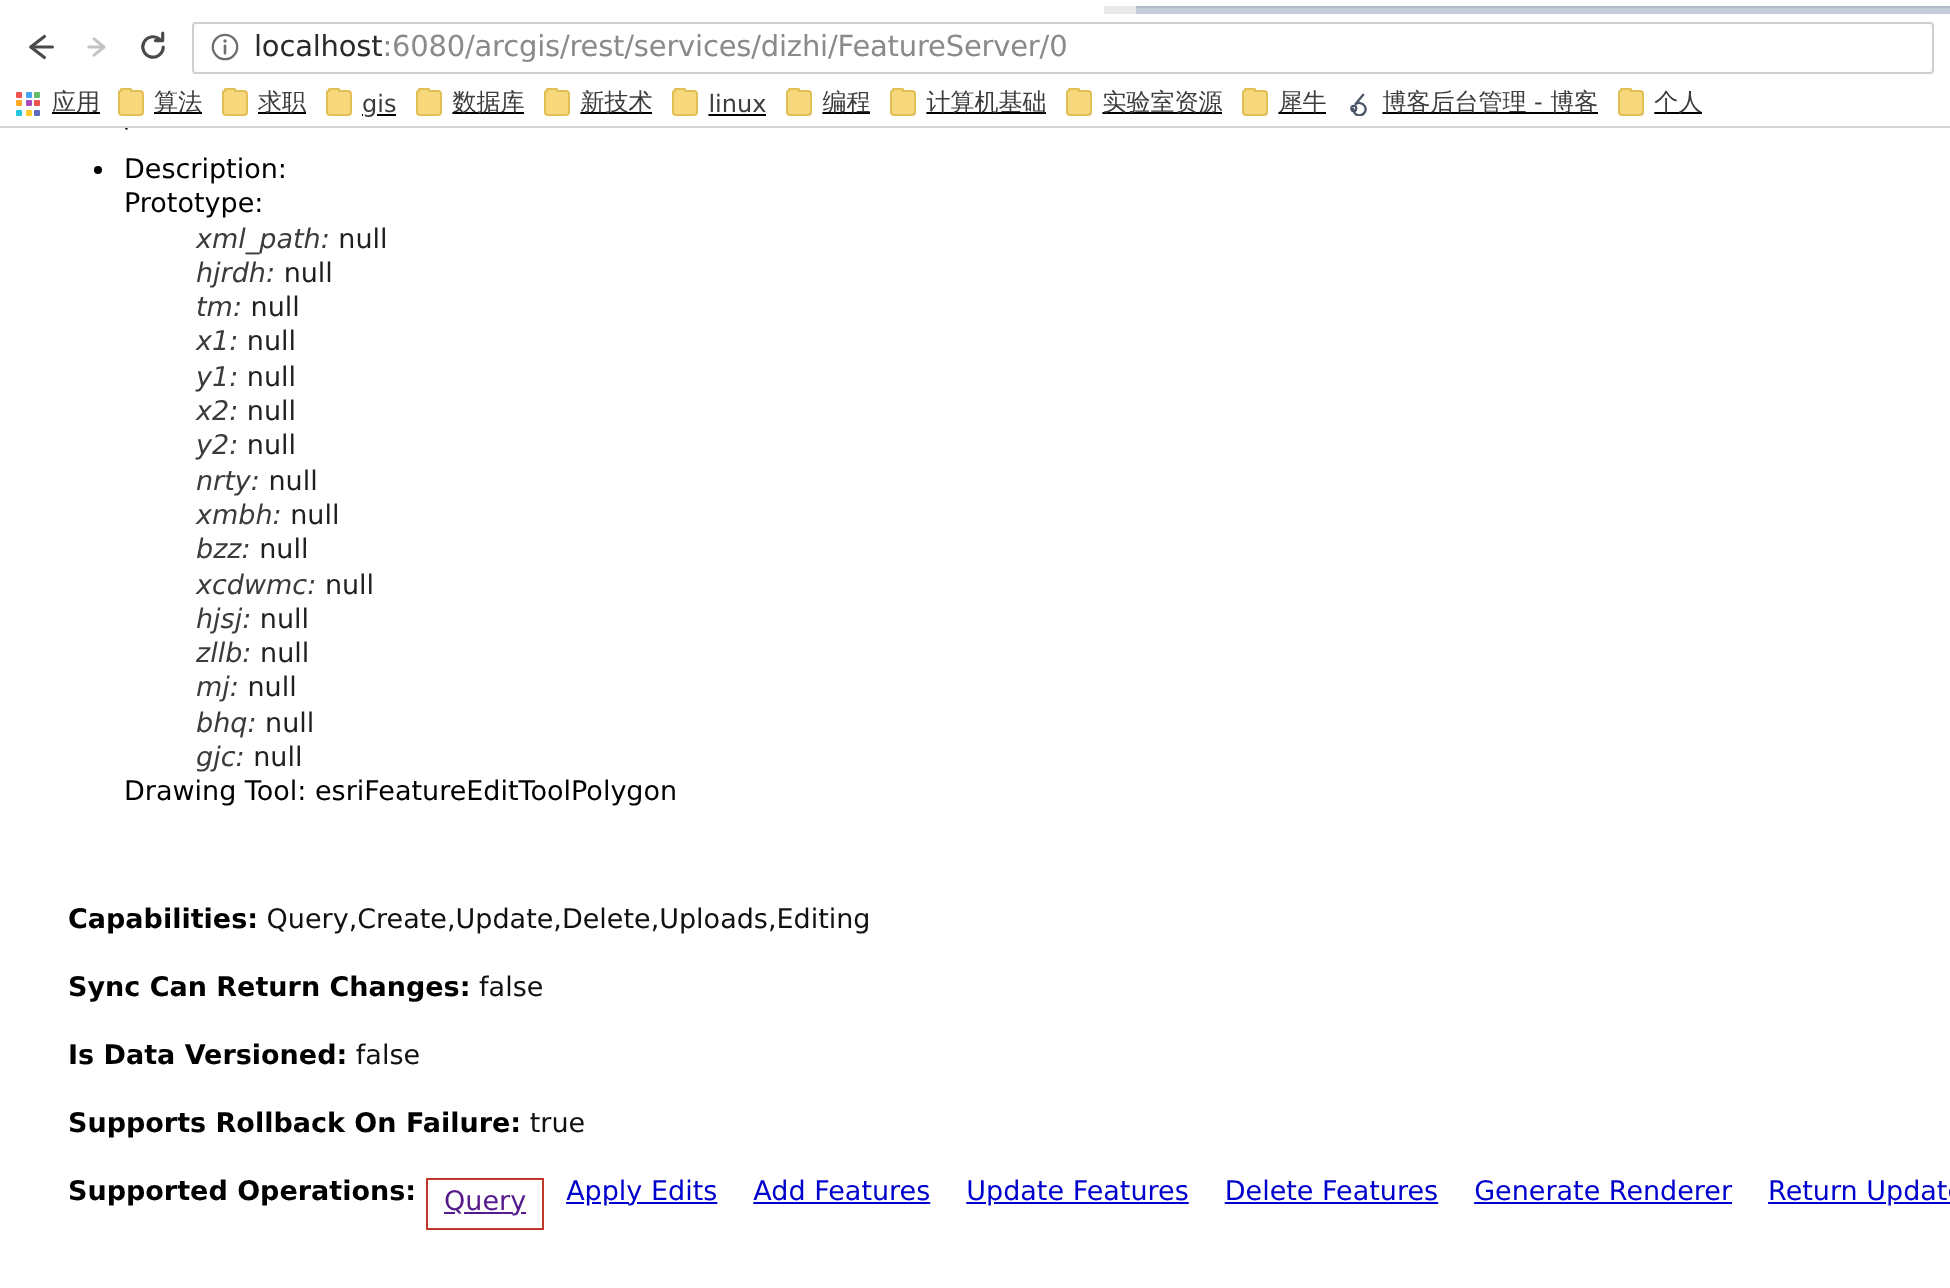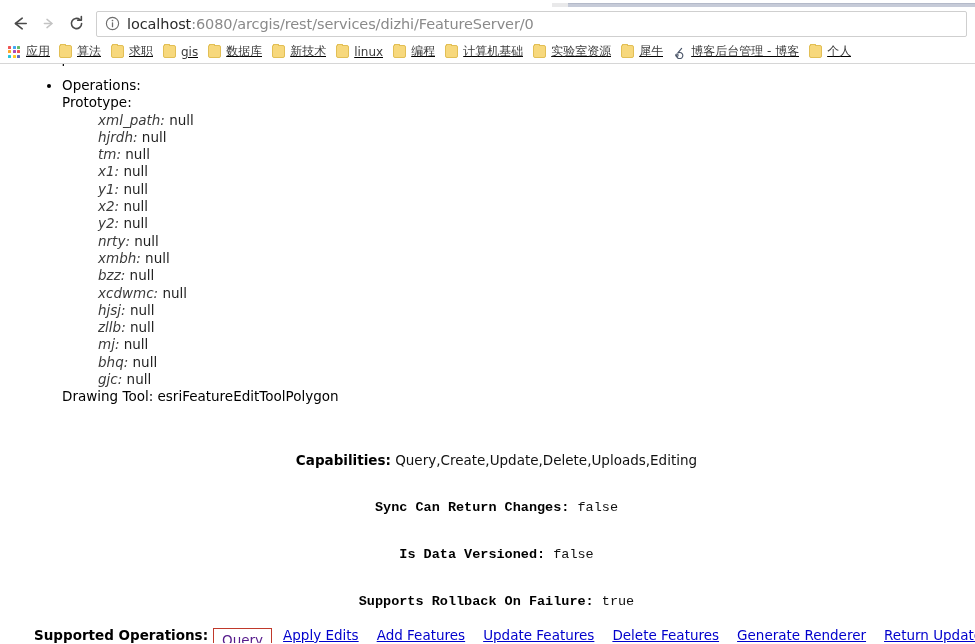--- a/index.html
+++ b/index.html
@@ -206,23 +206,22 @@
     font-style: italic;
     color: #3b3b3b;
   }
   .fval { color: #1f1f1f; }
   .spacer-lg { height: 46px; }
   .prop-row {
     margin: 0 0 0 18px;
     line-height: 17px;
     padding: 0;
     font-size: 13.5px;
-    text-align: center;
-  }
-  .prop-row + .prop-row { margin-top: 30px; font-family: Liberation Mono, monospace; }
+  }
+  .prop-row + .prop-row { margin-top: 17px; }
   .prop-k { font-weight: bold; color: #000; }
   .prop-v { color: #111; }
 
   .ops-row {
     margin: 17px 0 0 18px;
     line-height: 17px;
     font-size: 13.5px;
     white-space: nowrap;
   }
   .ops-links { }
@@ -365,21 +364,21 @@
   </div>
 </div>
 
 <div class="page">
   <div class="page-inner">
 
     <div class="templates-label">Templates:</div>
 
     <ul class="tpl-list">
       <li>
-        <span class="ln"><span>Operations:</span></span>
+        <span class="ln"><span>Description:</span></span>
         <span class="ln"><span>Prototype:</span></span>
         <span id="fields-container"><span class="ln indent"><span class="fname">xml_path:</span><span class="fval"> null</span></span><span class="ln indent"><span class="fname">hjrdh:</span><span class="fval"> null</span></span><span class="ln indent"><span class="fname">tm:</span><span class="fval"> null</span></span><span class="ln indent"><span class="fname">x1:</span><span class="fval"> null</span></span><span class="ln indent"><span class="fname">y1:</span><span class="fval"> null</span></span><span class="ln indent"><span class="fname">x2:</span><span class="fval"> null</span></span><span class="ln indent"><span class="fname">y2:</span><span class="fval"> null</span></span><span class="ln indent"><span class="fname">nrty:</span><span class="fval"> null</span></span><span class="ln indent"><span class="fname">xmbh:</span><span class="fval"> null</span></span><span class="ln indent"><span class="fname">bzz:</span><span class="fval"> null</span></span><span class="ln indent"><span class="fname">xcdwmc:</span><span class="fval"> null</span></span><span class="ln indent"><span class="fname">hjsj:</span><span class="fval"> null</span></span><span class="ln indent"><span class="fname">zllb:</span><span class="fval"> null</span></span><span class="ln indent"><span class="fname">mj:</span><span class="fval"> null</span></span><span class="ln indent"><span class="fname">bhq:</span><span class="fval"> null</span></span><span class="ln indent"><span class="fname">gjc:</span><span class="fval"> null</span></span></span>
         <span class="ln"><span>Drawing Tool:</span> <span>esriFeatureEditToolPolygon</span></span>
       </li>
     </ul>
 
     <div class="spacer-lg"></div>
 
     <div id="props-container">
         <div class="prop-row"><span class="prop-k">Capabilities:</span><span class="prop-v"> Query,Create,Update,Delete,Uploads,Editing</span></div>

